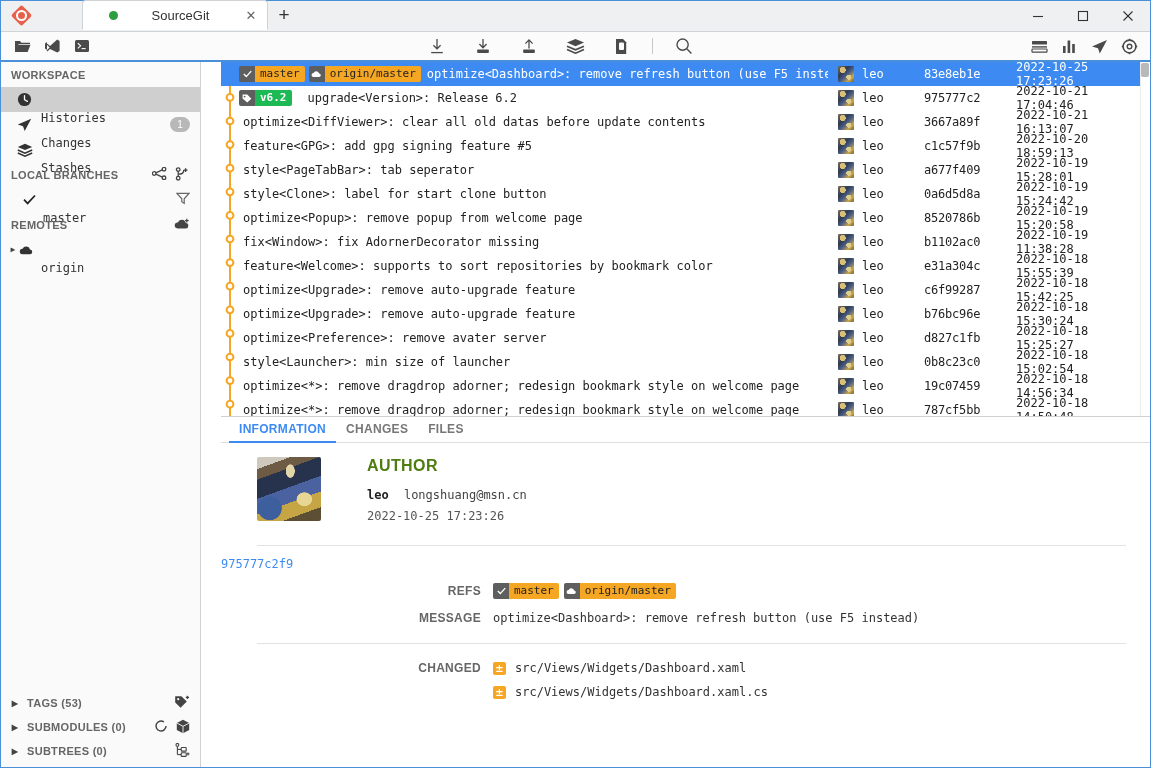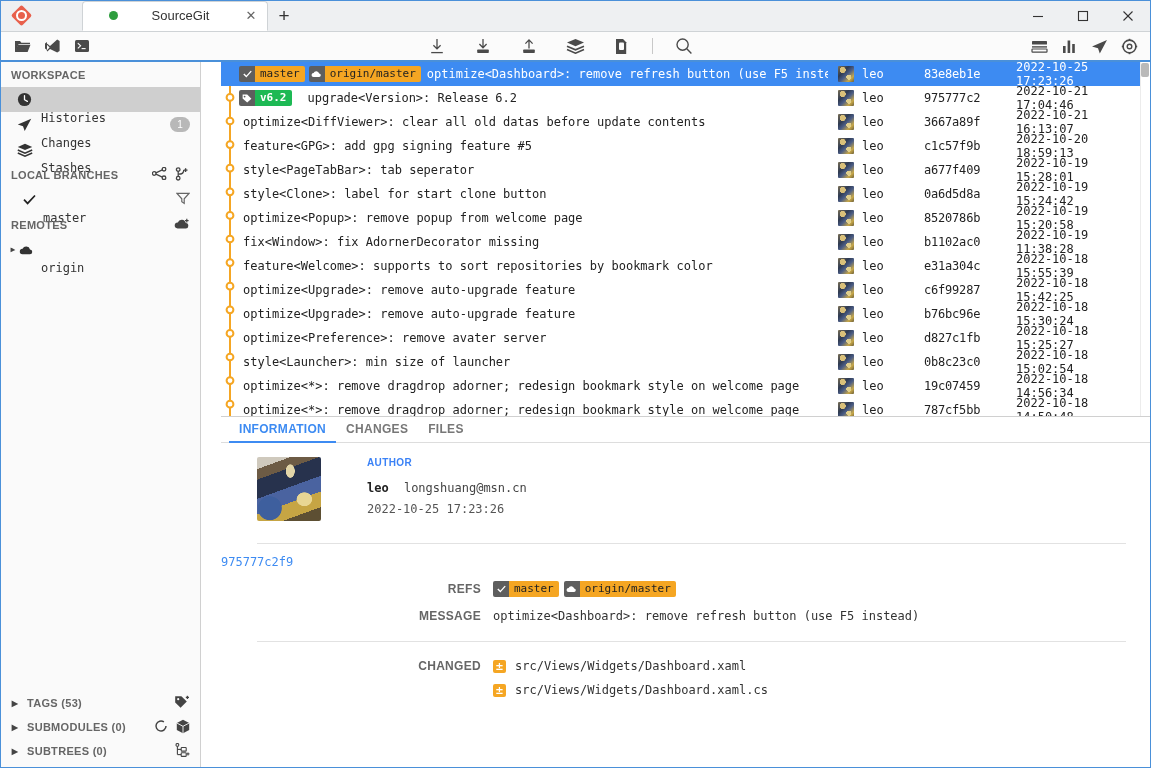--- a/index.html
+++ b/index.html
@@ -40,21 +40,21 @@
     border-radius:2px;
     display:flex; align-items:center; justify-content:center;
   }
   .logo-diamond::after {
     content:"";
     width:7px; height:7px;
     border:2px solid #fff;
     border-radius:50%;
     transform:rotate(-45deg);
   }
-  .tabstrip { display:flex; align-items:center; height:31px; flex:1;padding-left:41px; }
+  .tabstrip { display:flex; align-items:flex-start; height:31px; flex:1;padding-left:41px; }
   .tab {
     height:30px;
     min-width:186px;
     background:#fff;
     border:1px solid #cfd3d6;
     border-bottom:1px solid #fff;
     border-radius:4px 4px 0 0;
     display:flex; align-items:center;
     padding:0 8px;
     position:relative;
@@ -268,21 +268,21 @@
     width:64px; height:64px; flex:none;
     border-radius:2px;
     background:
       radial-gradient(ellipse at 52% 22%, #e2d5a8 0 9%, transparent 10%),
       radial-gradient(ellipse at 74% 66%, #e8d694 0 11%, transparent 12%),
       radial-gradient(ellipse at 20% 80%, #3e5f9e 0 16%, transparent 17%),
       linear-gradient(160deg,#cfc9bd 0 14%,#6d5b45 14% 26%,#27324d 26% 48%,#4a63a0 48% 66%,#c6a544 66% 84%,#5d4f33 84% 100%);
   }
   .author-info { padding-left:46px; }
   .field-title {
-    font-size:10px; font-weight:bold; color:#3b82f6;
+    font-size:16px; font-weight:bold; color:#4d7c0f;
     letter-spacing:.4px;
   }
   .author-line {
     font-family:"DejaVu Sans Mono", monospace;
     font-size:12px; color:#444;
     margin-top:13px;
   }
   .author-line b { color:#222; }
   .author-date {
     font-family:"DejaVu Sans Mono", monospace;

